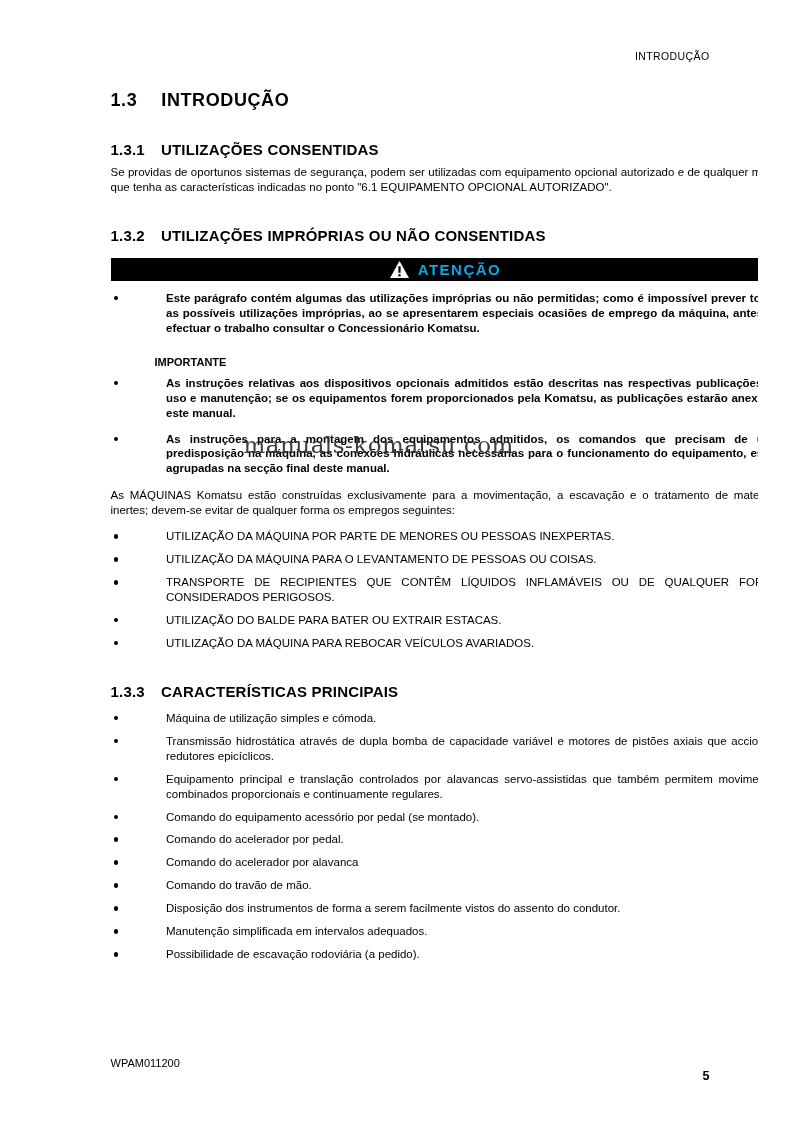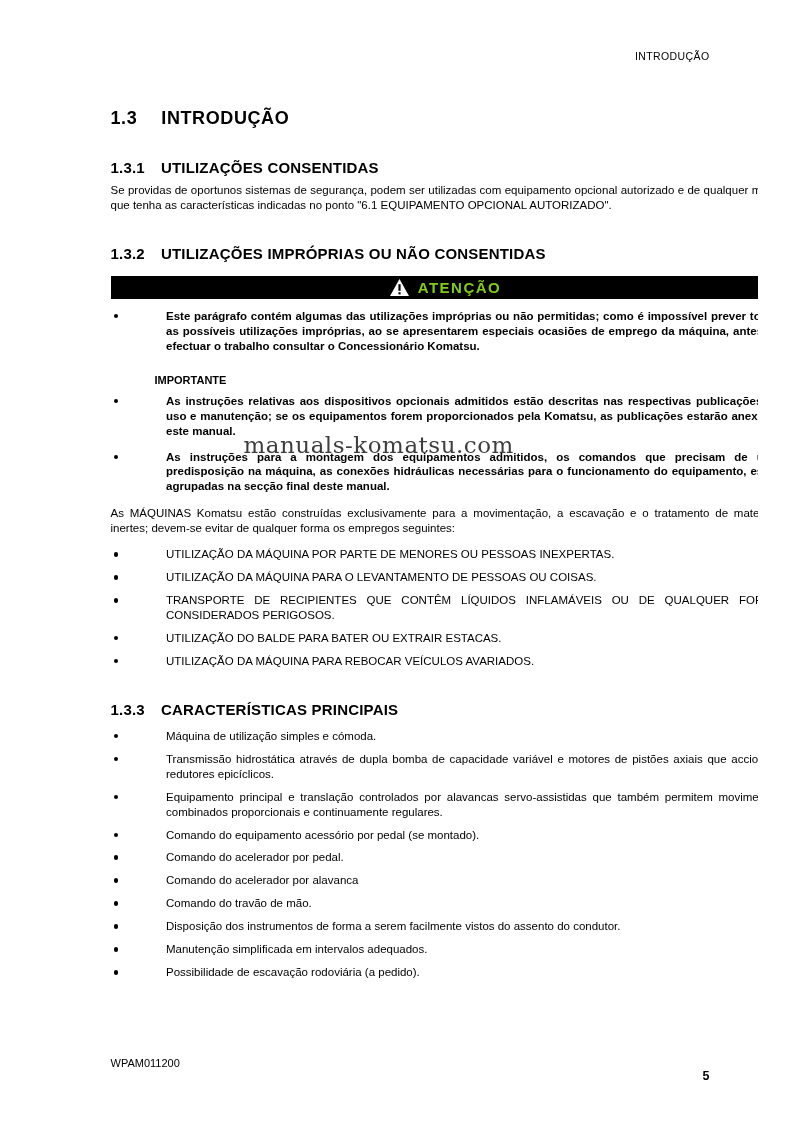--- a/index.html
+++ b/index.html
@@ -16,21 +16,21 @@
   }
   .running-header {
     position: absolute;
     top: 50px;
     right: 48px;
     font-size: 10.5px;
     letter-spacing: 0.4px;
   }
   .content {
     position: absolute;
-    top: 108px;
+    top: 90px;
     left: 75px;
     width: 670px;
   }
   .h1 {
     font-size: 18px;
     font-weight: bold;
     letter-spacing: 0.6px;
   }
   .h1 .num { margin-right: 24px; }
   .h2 {
@@ -43,21 +43,21 @@
   .body-text {
     font-size: 11.5px;
     line-height: 1.3;
     text-align: justify;
     margin-top: 7px;
   }
   .warning-banner {
     margin-top: 14px;
     height: 23px;
     background: #000;
-    color: #84cc16;
+    color: #0ea5e9;
     display: flex;
     align-items: center;
     justify-content: center;
     gap: 9px;
     font-size: 15px;
     font-weight: bold;
     letter-spacing: 1.5px;
   }
   .warn-icon { display: inline-flex; align-items: center; }
   .bullet-row {

